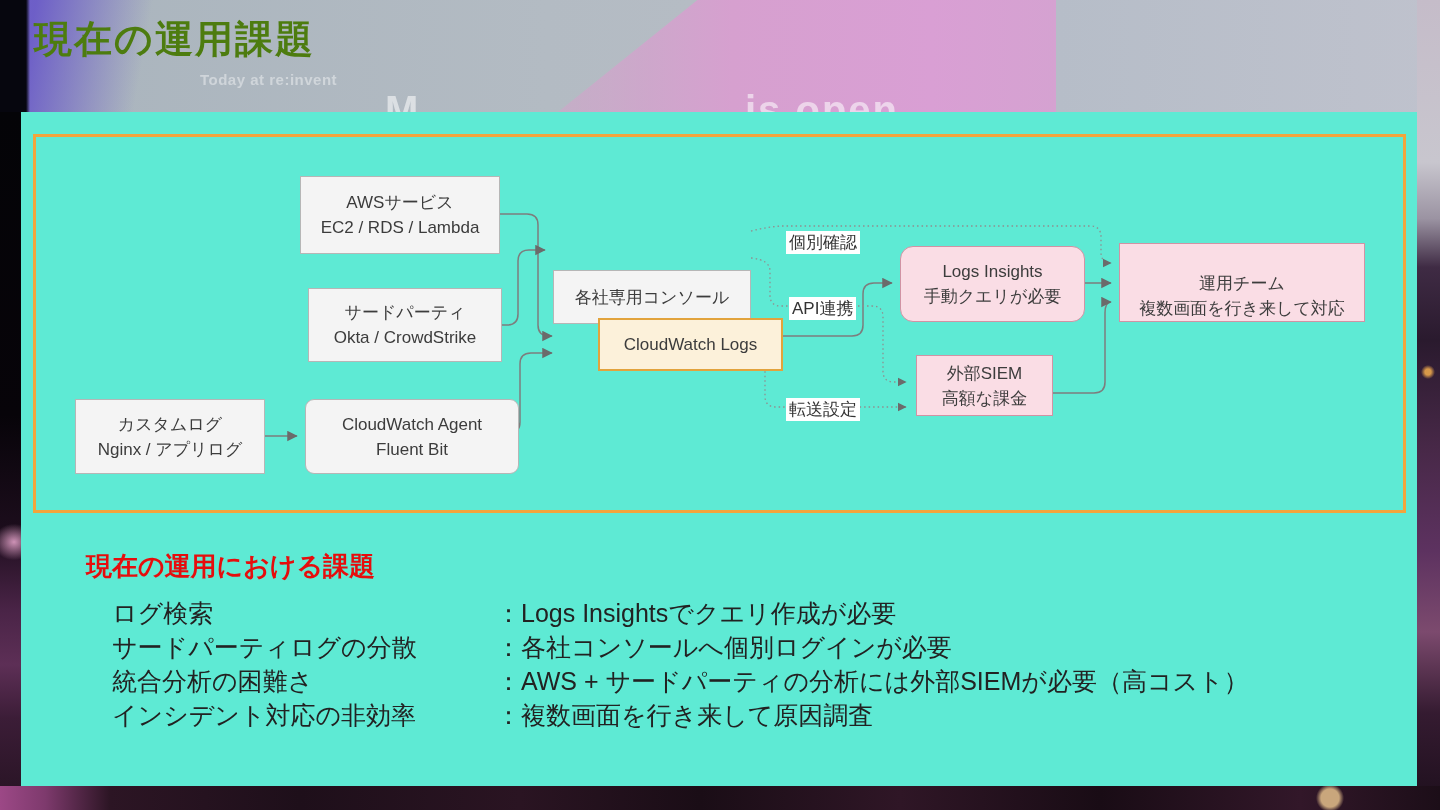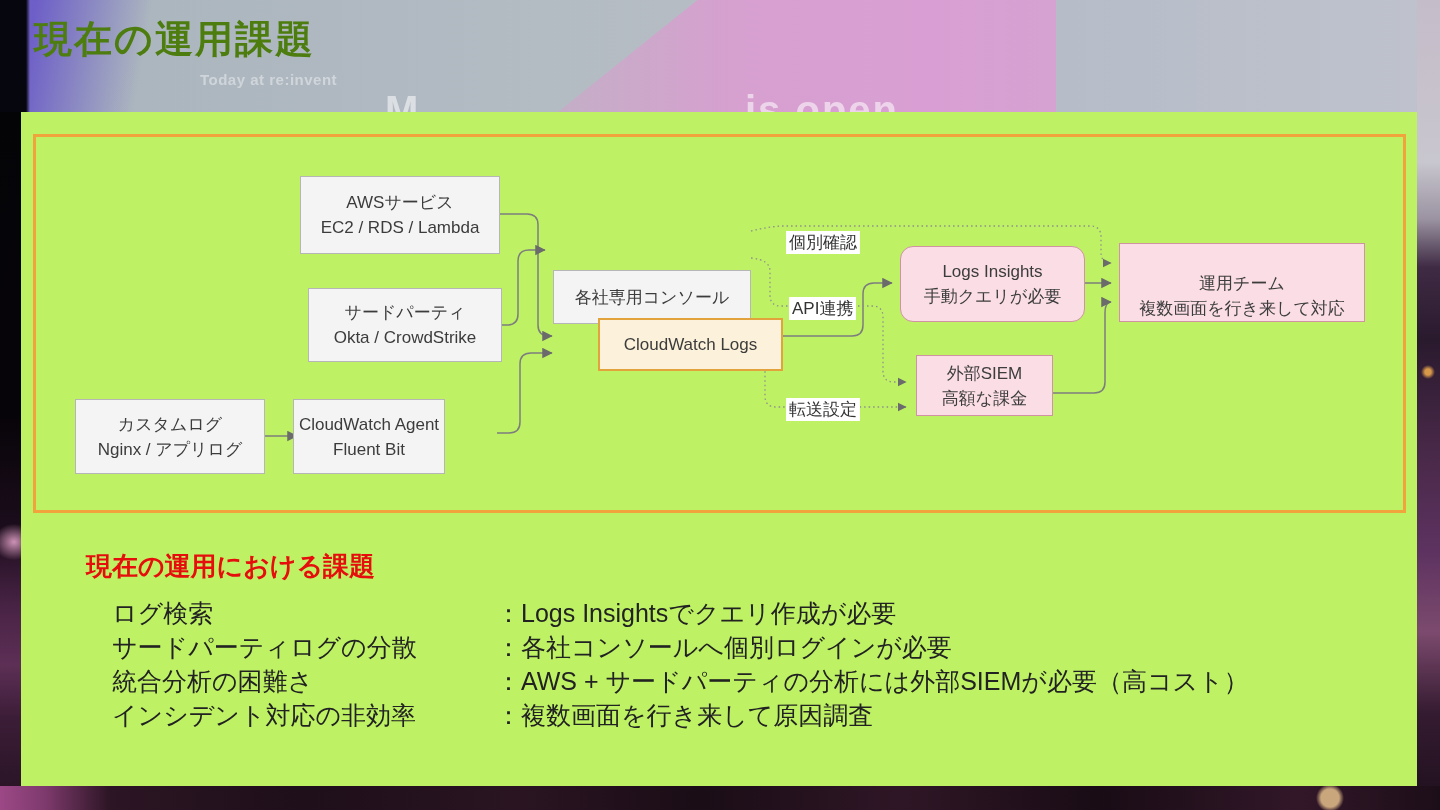--- a/index.html
+++ b/index.html
@@ -50,21 +50,21 @@
       linear-gradient(90deg,#9c4886 0,#7e3a6d 45px,#2c1524 110px,#1e0f1a 300px,#2a1422 520px,#1a0d16 700px,#2f1626 900px,#190c15 1100px,#321729 1300px,#1c0e18 1440px);
   }
 
   
   .title {
     left:34px; top:14px; font-size:38px; font-weight:700;
     color:#4d7c0f; letter-spacing:2px;
   }
 
   
-  .panel { left:21px; top:112px; width:1396px; height:674px; background:#bef264; }
+  .panel { left:21px; top:112px; width:1396px; height:674px; background:#5eead4; }
 
   
   .frame {
     left:12px; top:22px; width:1367px; height:373px;
     border:3px solid #F2A43C; box-sizing:content-box;
   }
   .frame svg { position:absolute; left:-3px; top:-3px; }
 
   .node {
     position:absolute; box-sizing:border-box;
@@ -139,21 +139,21 @@
       <div class="node gray" style="left:272px;top:151px;width:194px;height:74px;">
         <span>サードパーティ</span>
         <span>Okta / CrowdStrike</span>
       </div>
 
       <div class="node gray" style="left:39px;top:262px;width:190px;height:75px;">
         <span>カスタムログ</span>
         <span>Nginx / アプリログ</span>
       </div>
 
-      <div class="node gray" style="left:257px;top:262px;width:152px;height:75px;">
+      <div class="node gray" style="left:269px;top:262px;width:214px;height:75px;border-radius:9px;">
         <span>CloudWatch Agent</span>
         <span>Fluent Bit</span>
       </div>
 
       <div class="node gray" style="left:517px;top:85px;width:198px;height:54px;margin-top:48px;">
         <span>各社専用コンソール</span>
       </div>
 
       <div class="node orange" style="left:524px;top:181px;width:185px;height:53px;">
         <span>CloudWatch Logs</span>

